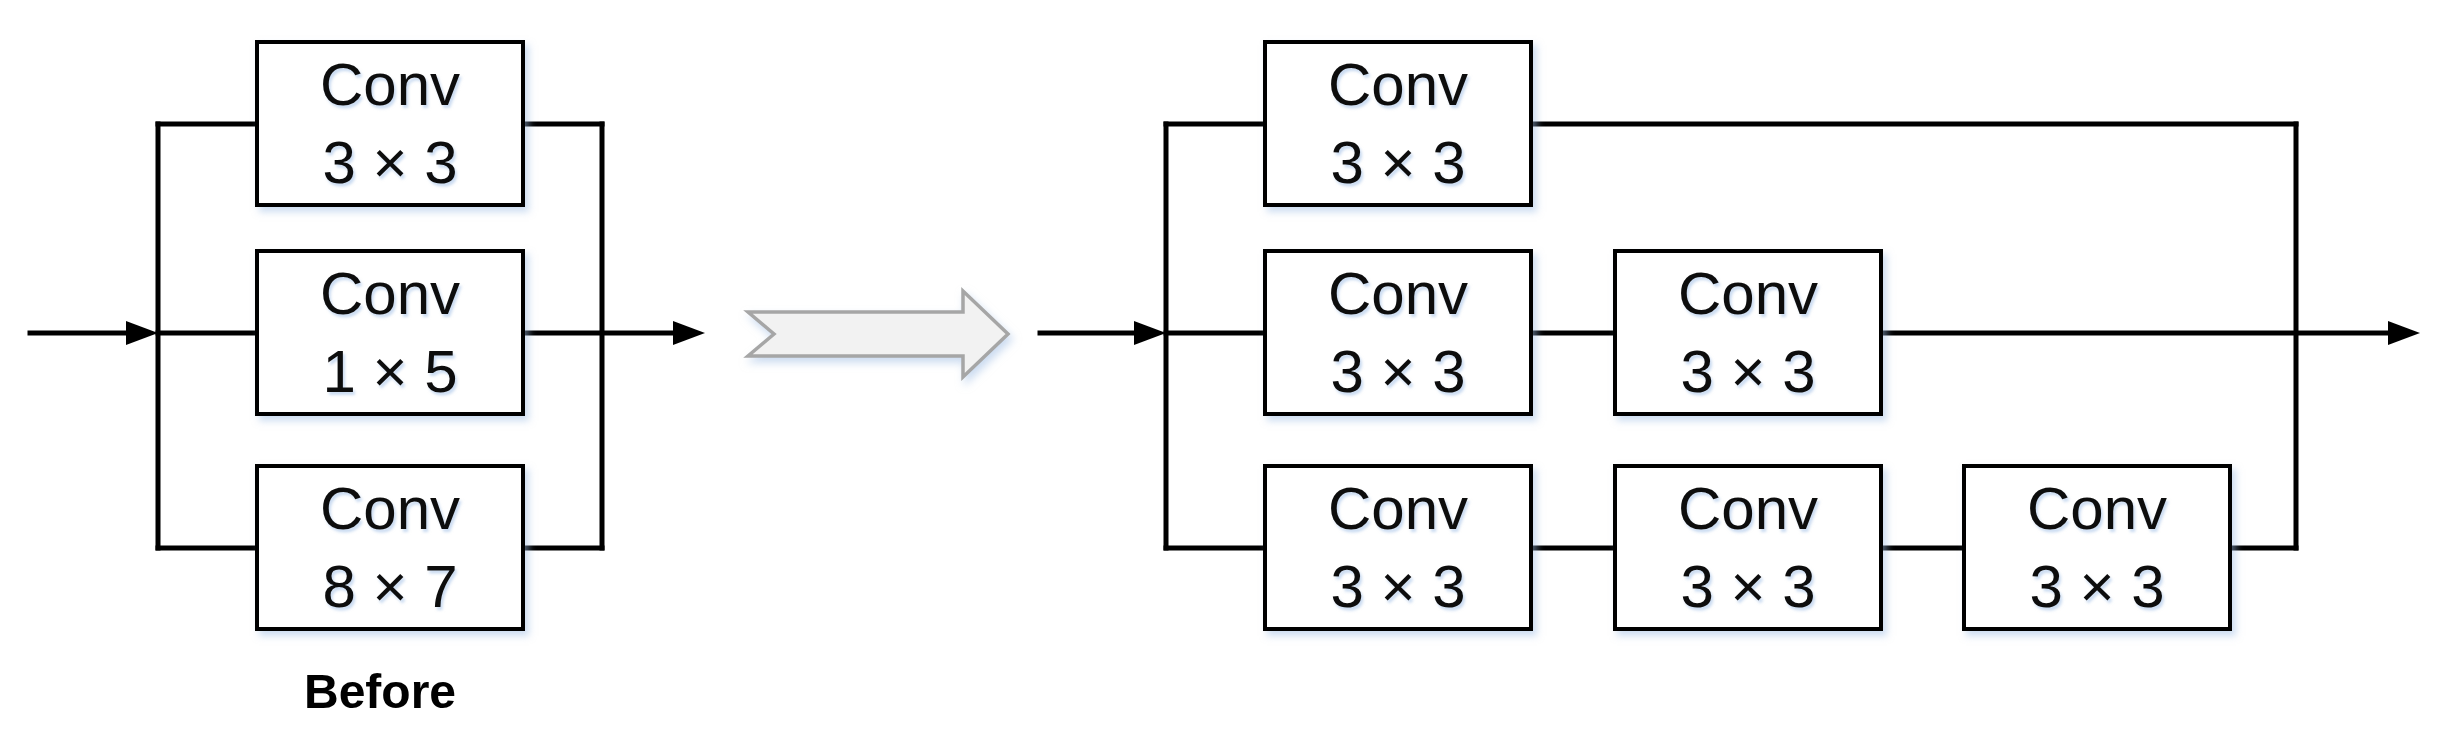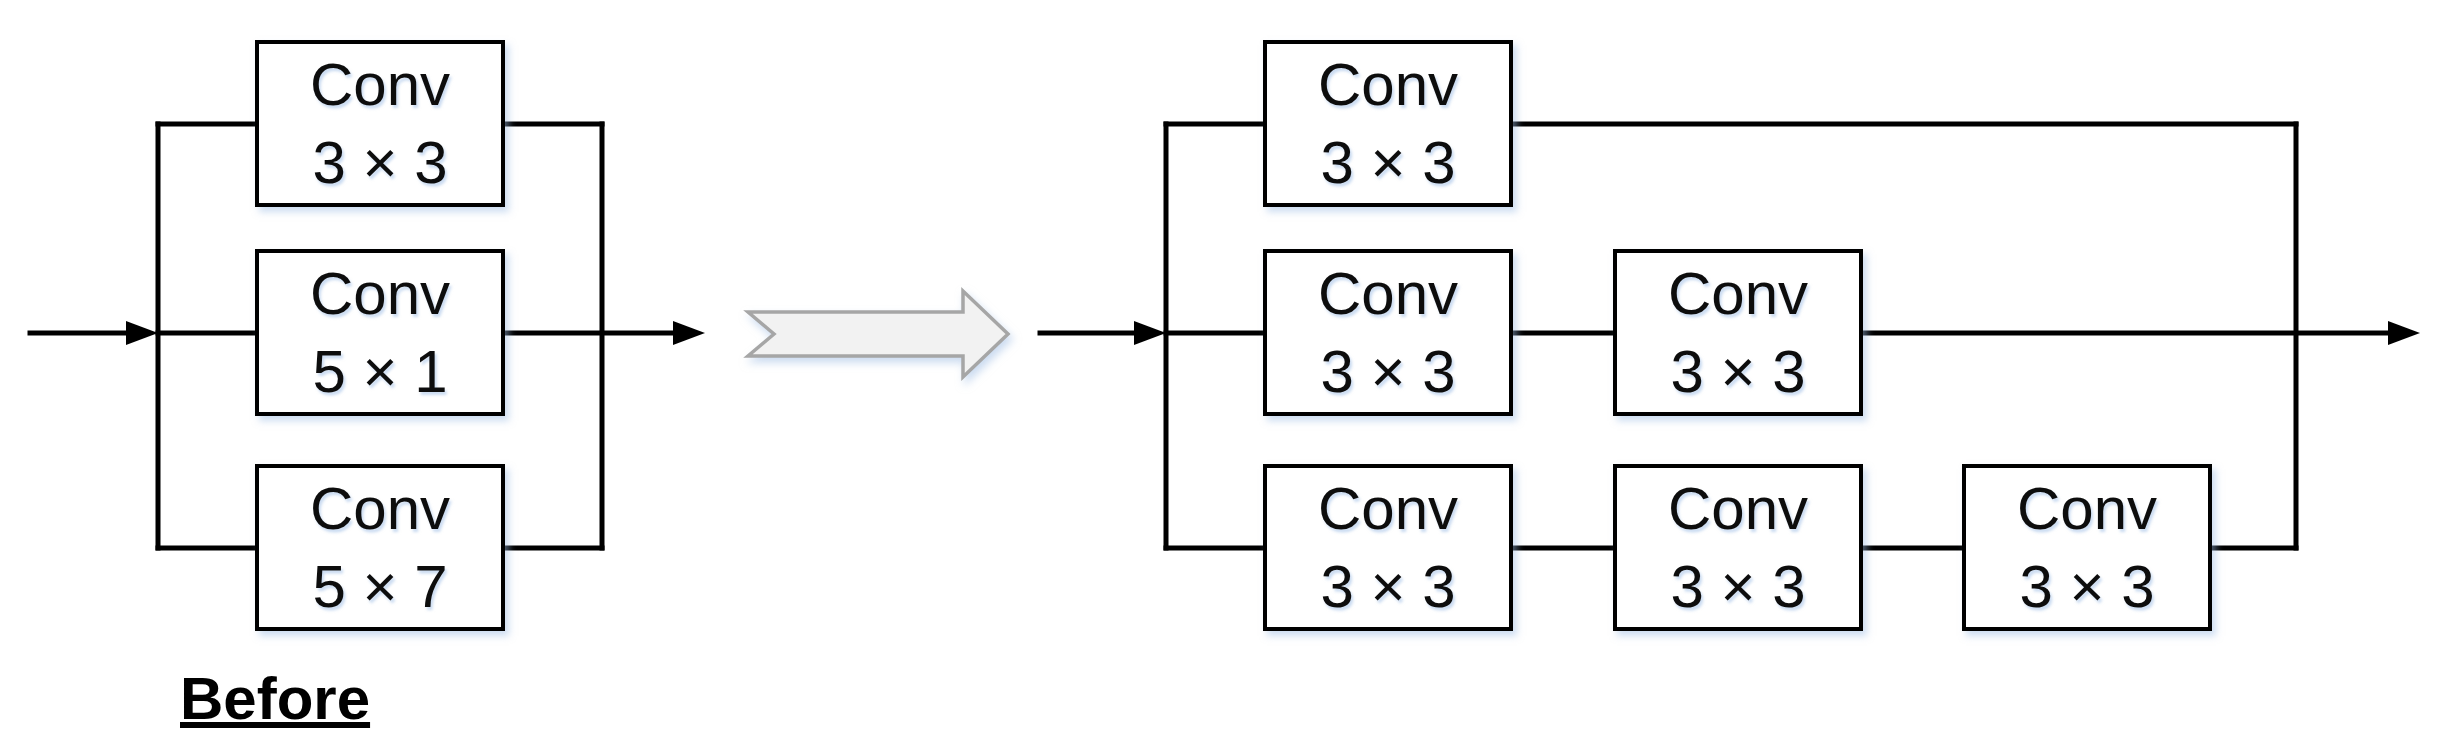--- a/index.html
+++ b/index.html
@@ -12,45 +12,45 @@
   }
   .wires{position:absolute;left:0;top:0;width:2444px;height:753px;}
   .wire{stroke:#000000;stroke-width:5;fill:none;stroke-linecap:square;}
   .head{fill:#000000;stroke:none;}
   .blockarrow{
     stroke-width:3.5;
     filter:drop-shadow(3px 5px 4px rgba(160,190,228,0.55));
   }
   .conv-box{
     position:absolute;
-    width:250px;height:167px;
+    width:270px;height:167px;
     background:#ffffff;
     border:4.5px solid #000000;
     box-sizing:border-box;
     display:flex;flex-direction:column;
     align-items:center;justify-content:center;
     box-shadow:4px 5px 7px rgba(158,189,229,0.5);
   }
   .box-line{
     font-size:60px;
     line-height:78px;
     color:#0d0d0d;
     text-align:center;
     white-space:nowrap;
     text-shadow:2px 3px 3px rgba(158,189,229,0.55);
   }
   .section-label{
     position:absolute;
     width:400px;
     top:664px;
-    font-size:60px;
+    font-size:48px;
     font-weight:bold;
     color:#000000;
+    text-align:center;
     white-space:nowrap;
-    text-decoration:underline;
   }
 </style>
 </head>
 <body>
 
 <div class="canvas">
 
   <svg class="wires" viewBox="0 0 2444 753">
 
     <g>
@@ -90,25 +90,25 @@
     <path class="wire" d="M2209 548 H2296"></path>
     <path class="wire" d="M2296 124 V548"></path>
   </svg>
 
   <div class="conv-box" style="left:255px;top:40px;">
     <div class="box-line">Conv</div>
     <div class="box-line">3 × 3</div>
   </div>
   <div class="conv-box" style="left:255px;top:249px;">
     <div class="box-line">Conv</div>
-    <div class="box-line">5 × 1</div>
+    <div class="box-line">1 × 5</div>
   </div>
   <div class="conv-box" style="left:255px;top:464px;">
     <div class="box-line">Conv</div>
-    <div class="box-line">5 × 7</div>
+    <div class="box-line">8 × 7</div>
   </div>
 
   <div class="conv-box" style="left:1263px;top:40px;">
     <div class="box-line">Conv</div>
     <div class="box-line">3 × 3</div>
   </div>
 
   <div class="conv-box" style="left:1263px;top:249px;">
     <div class="box-line">Conv</div>
     <div class="box-line">3 × 3</div>

